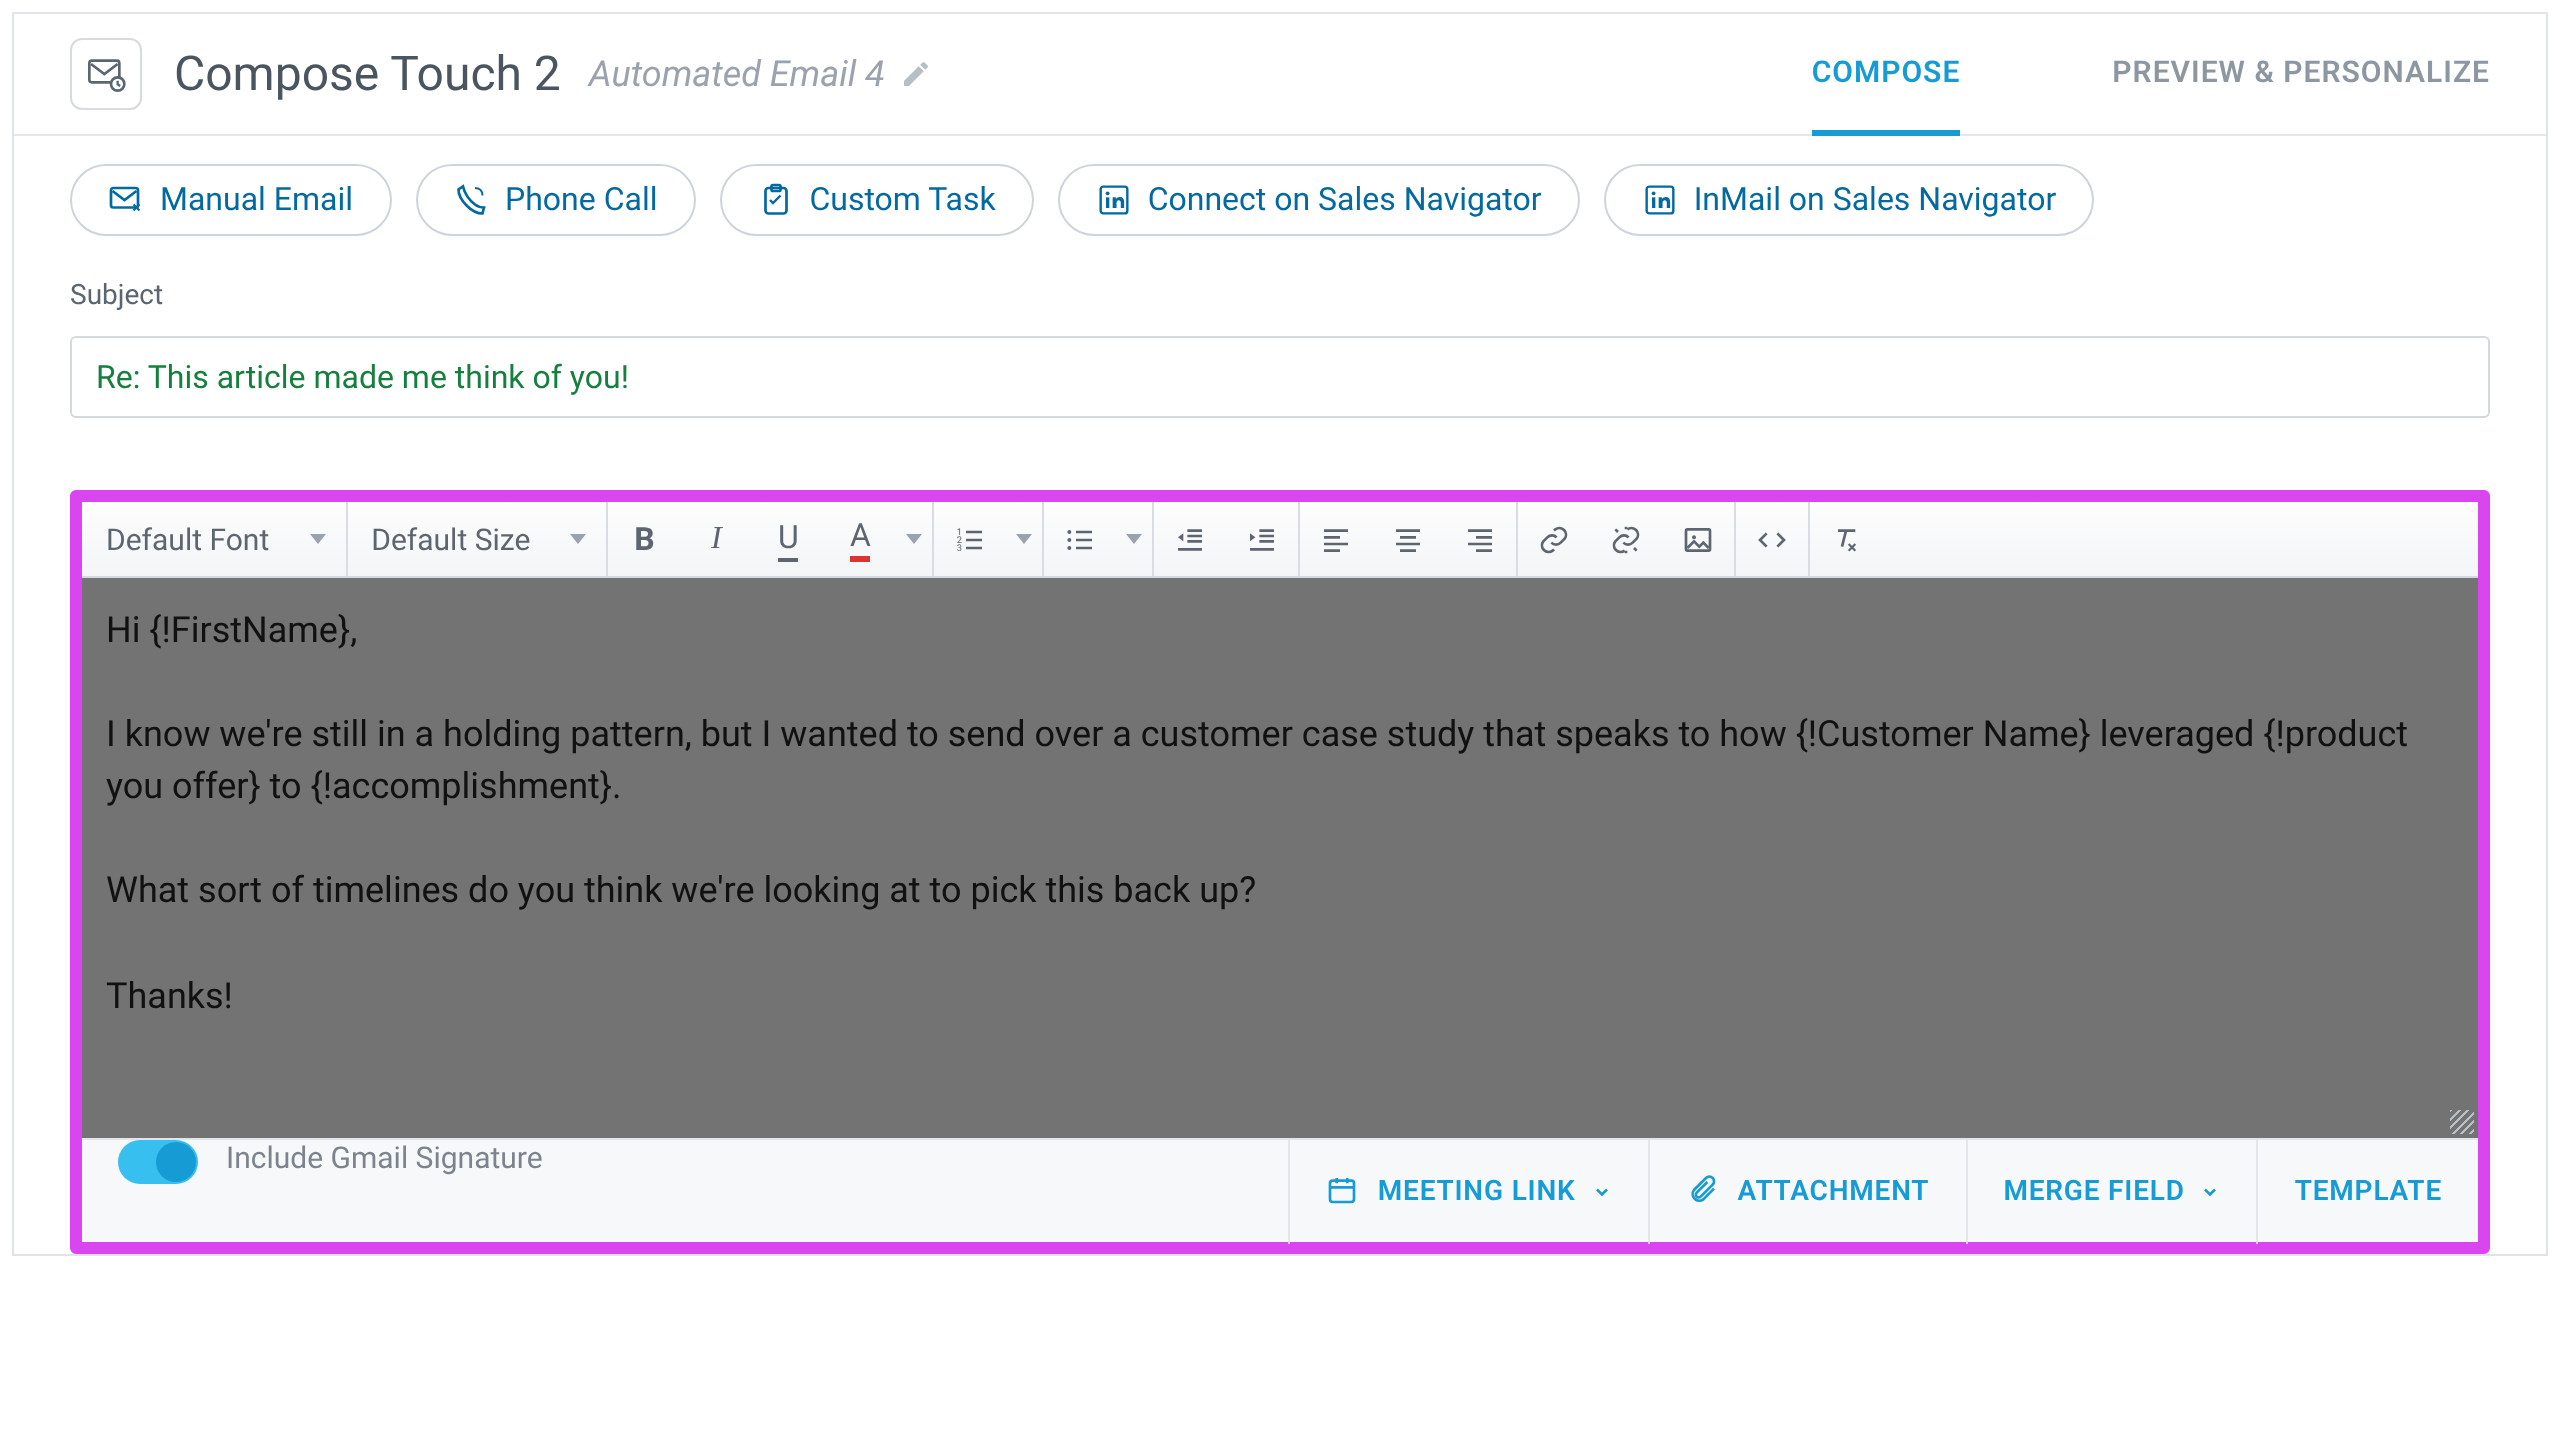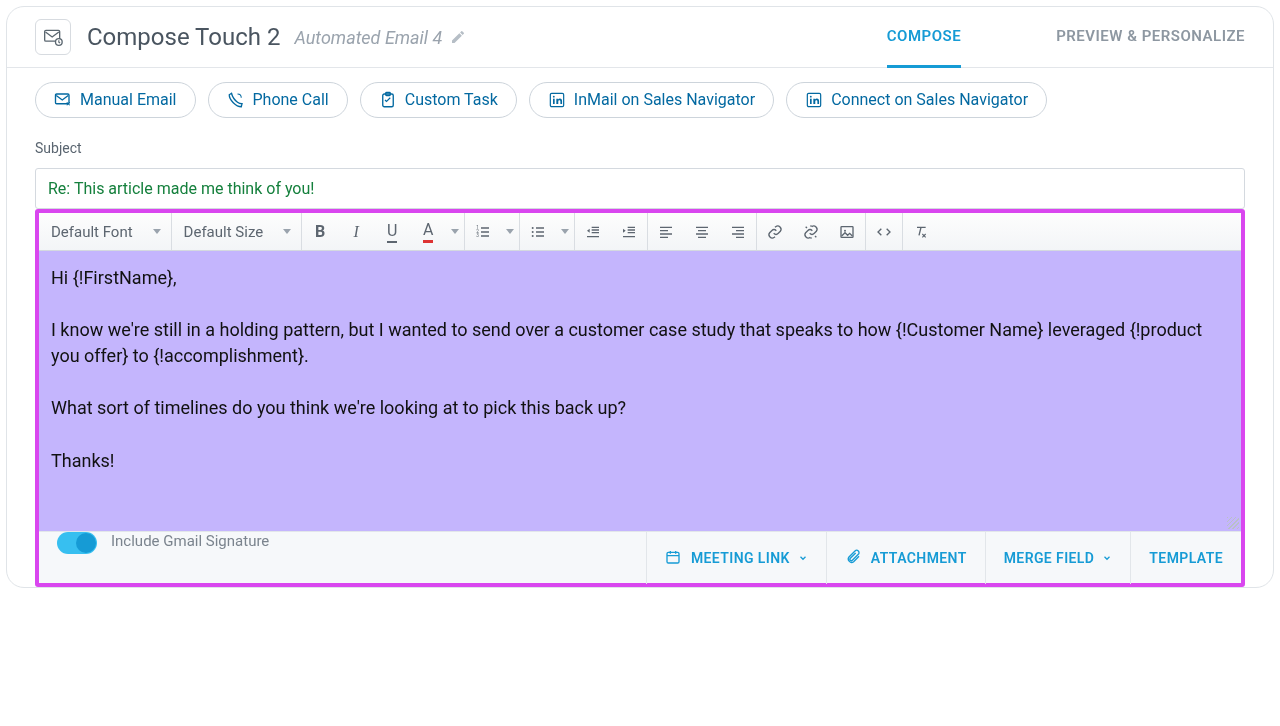--- a/index.html
+++ b/index.html
@@ -1,33 +1,33 @@
 <!DOCTYPE html>
 <html><head>
 <meta charset="utf-8">
 <style>
 *{box-sizing:border-box;margin:0;padding:0;font-family:-apple-system,BlinkMacSystemFont,"Segoe UI",Roboto,Helvetica,Arial,sans-serif}
 body{background:#fff;color:#333;width:1280px;height:726px;overflow:hidden}
-.card{border:1px solid #e0e4e8;border-radius:18px;margin:6px;background:#fff}
+.card{border:1px solid #e0e4e8;border-radius:0;margin:6px;background:#fff}
 .header{display:flex;align-items:center;padding:12px 28px;border-bottom:1px solid #e3e6ea}
 .header-icon-box{width:36px;height:36px;border:1px solid #d7dbe0;border-radius:6px;display:flex;align-items:center;justify-content:center;margin-right:16px;color:#5b6770}
 .header-title{font-size:24px;font-weight:400;color:#4a5560;margin-right:14px}
 .header-sub{font-size:18px;font-style:italic;color:#9aa3ad;margin-right:8px}
 .pencil{color:#b6bec6}
-.header-tabs{margin-left:auto;display:flex;gap:95px}
+.header-tabs{margin-left:auto;display:flex;gap:76px}
 .header-tab{font-size:15px;letter-spacing:.5px;font-weight:600;color:#8d97a1;padding:8px 0 20px;margin-bottom:-13px;cursor:pointer}
 .header-tab.active{color:#169bd5;border-bottom:3px solid #169bd5}
 .body{padding:14px 28px 0}
 .label{font-size:14px;color:#5a6570;margin-bottom:12px}
 .pill-row{display:flex;gap:12px;flex-wrap:wrap;margin-bottom:22px}
 .pill{display:inline-flex;align-items:center;gap:8px;padding:8px 18px;border-radius:999px;border:1px solid #cdd4db;background:#fff;color:#0369a1;font-size:16px;cursor:pointer;line-height:1}
 .pill.active{background:#169bd5;border-color:#169bd5;color:#fff}
 .pill .ic{width:18px;height:18px;display:inline-flex;align-items:center;justify-content:center}
 .subject-input{width:100%;border:1px solid #d4d9df;border-radius:3px;padding:10px 12px;font-size:16px;color:#15803d}
-.editor-wrap{border:4px solid #d946ef;border-radius:3px;background:#c4b5fd}
+.editor-wrap{margin-top:36px;border:6px solid #d946ef;border-radius:3px;background:#737373}
 .toolbar{display:flex;align-items:stretch;border-bottom:1px solid #d4d9df;background:linear-gradient(#fdfdfd,#f3f5f7);height:38px}
 .tgroup{display:flex;align-items:center;border-right:1px solid #d9dde2}
 .tbtn{min-width:36px;height:38px;display:flex;align-items:center;justify-content:center;color:#5d6670;cursor:pointer;font-size:16px}
 .font-sel{padding:0 10px 0 12px;font-size:15px;color:#5d6670;display:flex;align-items:center;gap:20px;cursor:pointer;height:38px}
 .caret{width:0;height:0;border-left:4px solid transparent;border-right:4px solid transparent;border-top:5px solid #9aa3ad}
 .group-caret{width:18px;display:flex;align-items:center;justify-content:center;cursor:pointer}
 .editor-body{padding:14px 12px;min-height:280px;font-size:18px;line-height:1.45;color:#111;outline:none;position:relative}
 .resize-grip{position:absolute;right:2px;bottom:2px;width:12px;height:12px;background:repeating-linear-gradient(135deg,#b9c0c7 0 1px,transparent 1px 3px)}
 .footer{display:flex;align-items:flex-start;background:#f6f8fa;border-top:1px solid #e2e6ea;height:52px}
 .toggle{width:40px;height:22px;border-radius:999px;background:#37bff0;position:relative;margin:0 14px 0 18px;cursor:pointer}
@@ -98,32 +98,32 @@
       </div>
       <div class="pill">
         <span class="ic">
             <svg width="16" height="16" viewBox="0 0 24 24" fill="currentColor">
               <rect x="2" y="2" width="20" height="20" rx="2" fill="none" stroke="currentColor" stroke-width="1.8"></rect>
               <rect x="6" y="10" width="2.5" height="8"></rect>
               <circle cx="7.2" cy="7" r="1.4"></circle>
               <path d="M11 10h2.4v1.3c.6-1 1.7-1.6 3-1.6 2.2 0 3.2 1.4 3.2 3.8V18h-2.5v-3.9c0-1.2-.5-1.9-1.5-1.9s-1.7.7-1.7 2V18H11v-8z"></path>
             </svg>
           </span>
-        <span>InMail on Sales Navigator</span>
+        <span>Connect on Sales Navigator</span>
       </div>
       <div class="pill">
         <span class="ic">
             <svg width="16" height="16" viewBox="0 0 24 24" fill="currentColor">
               <rect x="2" y="2" width="20" height="20" rx="2" fill="none" stroke="currentColor" stroke-width="1.8"></rect>
               <rect x="6" y="10" width="2.5" height="8"></rect>
               <circle cx="7.2" cy="7" r="1.4"></circle>
               <path d="M11 10h2.4v1.3c.6-1 1.7-1.6 3-1.6 2.2 0 3.2 1.4 3.2 3.8V18h-2.5v-3.9c0-1.2-.5-1.9-1.5-1.9s-1.7.7-1.7 2V18H11v-8z"></path>
             </svg>
           </span>
-        <span>Connect on Sales Navigator</span>
+        <span>InMail on Sales Navigator</span>
       </div>
     </div>
 
     <div class="label">Subject</div>
     <input class="subject-input" value="Re: This article made me think of you!" style="">
 
     <div class="editor-wrap">
       <div class="toolbar">
         <div class="tgroup">
           <div class="font-sel">

